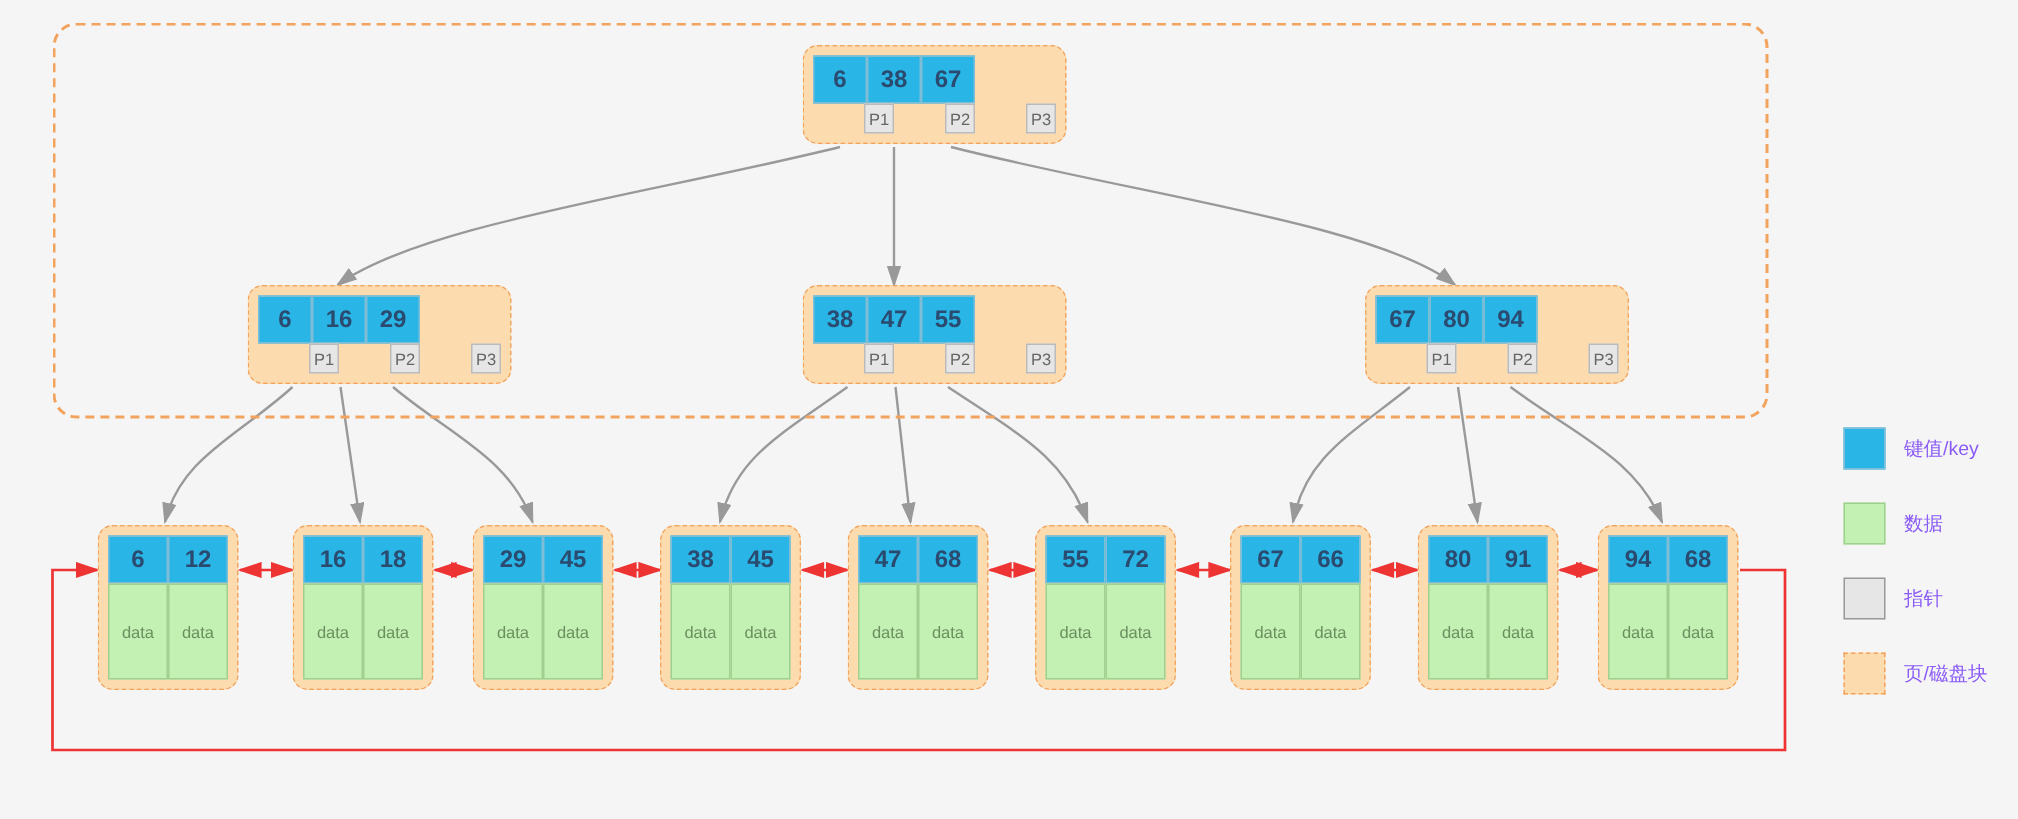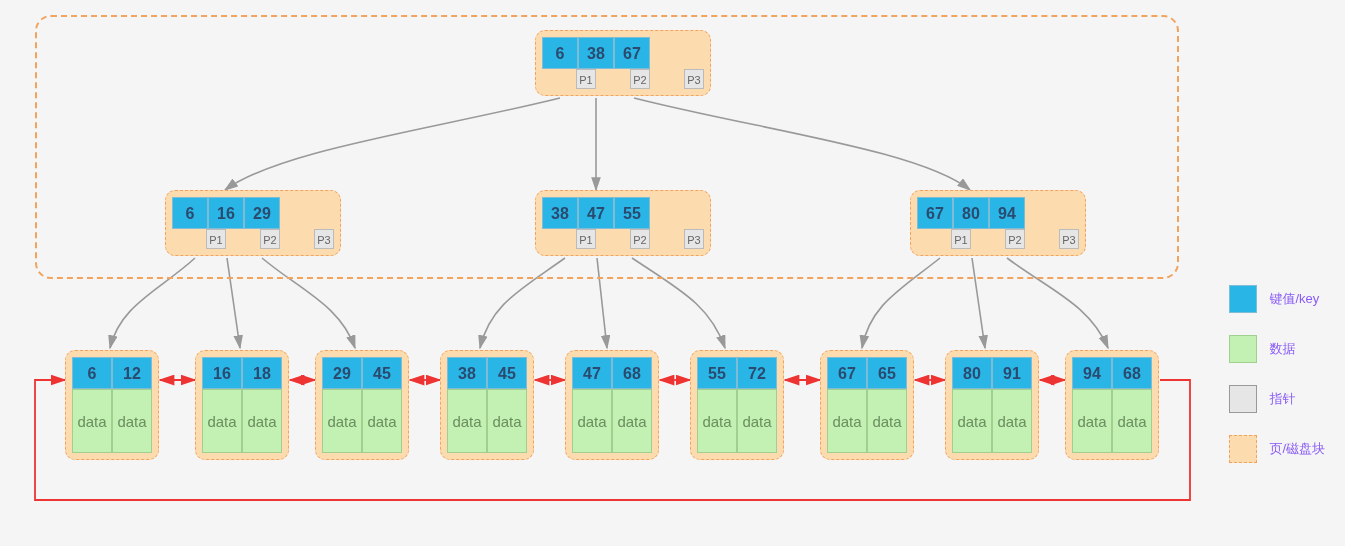--- a/index.html
+++ b/index.html
@@ -33,21 +33,21 @@
 }
 .lcols{display:flex}
 .lcol{display:flex;flex-direction:column}
 .lkey{
   width:40px;height:32px;line-height:32px;text-align:center;
   background:#29b6e6;color:#2b4a6f;font-weight:bold;font-size:16px;
   border:1px solid #7fbcd6;box-sizing:border-box;
 }
 .ldata{
   width:40px;height:64px;line-height:64px;text-align:center;
-  background:#c3f0b3;color:#6b8f5e;font-size:15px;
+  background:#c3f0b3;color:#6b8f5e;font-size:11px;
   border:1px solid #a0cf90;box-sizing:border-box;
 }
 
 .legend{position:absolute;right:20px;top:285px}
 .lg{display:flex;align-items:center;margin-bottom:22px}
 .sw{width:26px;height:26px;border:1px solid #999;margin-right:12px}
 .sw-key{background:#29b6e6;border-color:#7fbcd6}
 .sw-data{background:#c3f0b3;border-color:#a0cf90}
 .sw-ptr{background:#e6e6e6}
 .sw-page{background:#fcdcaf;border:1.5px dashed #f2a35e}
@@ -226,21 +226,21 @@
         </div>
   </div>
 </div>
 <div class="leaf" style="left:820px;top:350px">
   <div class="lcols">
     <div class="lcol">
           <div class="lkey">67</div>
           <div class="ldata">data</div>
         </div>
     <div class="lcol">
-          <div class="lkey">65</div>
+          <div class="lkey">66</div>
           <div class="ldata">data</div>
         </div>
   </div>
 </div>
 <div class="leaf" style="left:945px;top:350px">
   <div class="lcols">
     <div class="lcol">
           <div class="lkey">80</div>
           <div class="ldata">data</div>
         </div>

